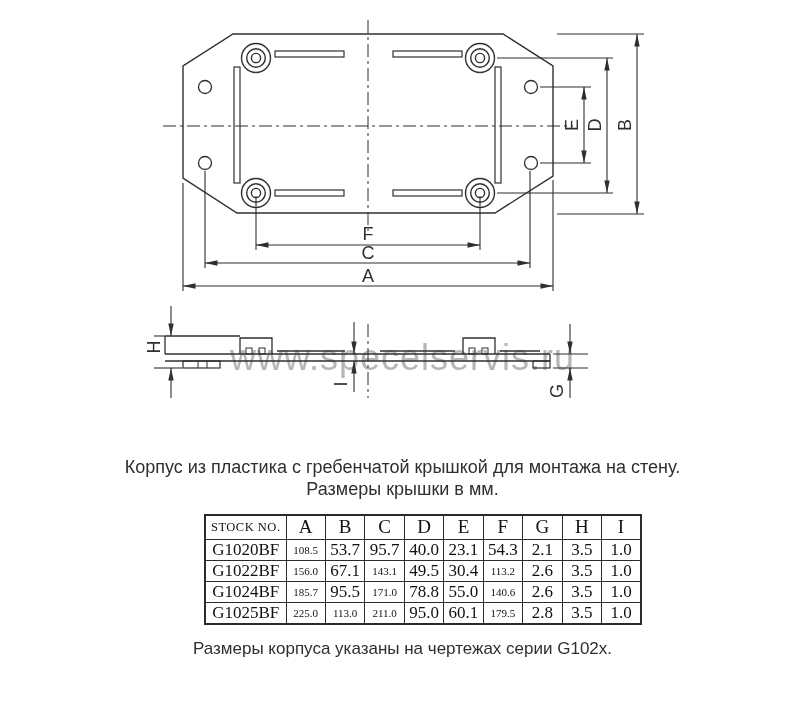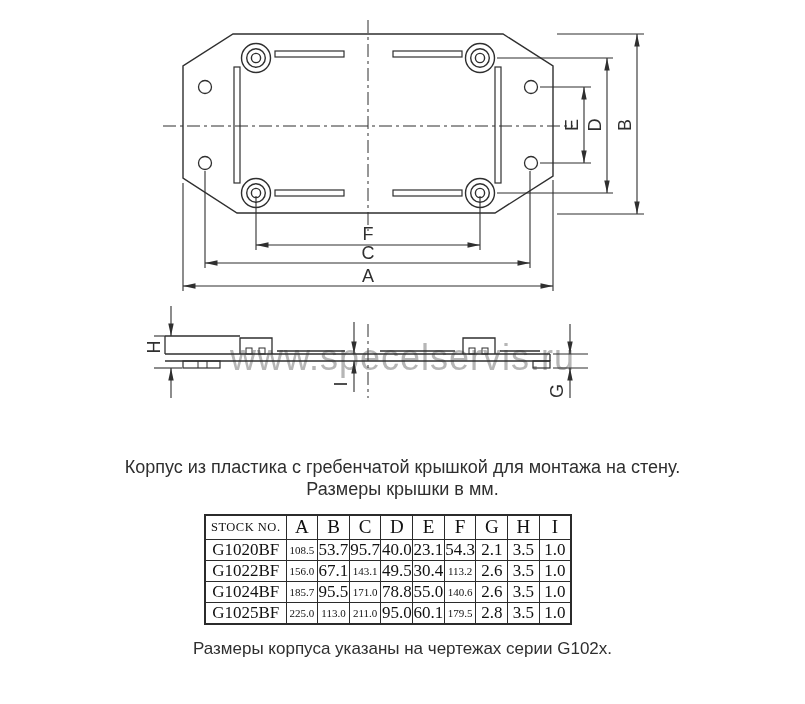--- a/index.html
+++ b/index.html
@@ -6,21 +6,21 @@
   .page{position:relative;width:805px;height:704px;background:#ffffff;overflow:hidden;
         font-family:"Liberation Sans",sans-serif;color:#2e2e2e;}
   .watermark{position:absolute;left:0;top:336px;width:805px;text-align:center;
              font-size:36px;line-height:44px;color:#b6b6b6;letter-spacing:1px;
              font-family:"Liberation Sans",sans-serif;user-select:none;}
   svg.drawing{position:absolute;left:0;top:0;}
   .captions{position:absolute;left:0;top:456px;width:805px;text-align:center;
             font-size:18px;line-height:22px;color:#2f2f2f;}
   .footer-caption{position:absolute;left:0;top:639px;width:805px;text-align:center;
                   font-size:17px;color:#2f2f2f;}
-  table.spec{position:absolute;left:204px;top:514px;width:368px;border-collapse:collapse;
+  table.spec{position:absolute;left:204px;top:514px;width:438px;border-collapse:collapse;
              table-layout:fixed;font-family:"Liberation Serif",serif;color:#111;
              border:2px solid #2b2b2b;}
   table.spec col.stock{width:81px;}
   table.spec th,table.spec td{border:1px solid #2b2b2b;padding:0;overflow:hidden;
              white-space:nowrap;text-align:center;vertical-align:middle;}
   table.spec tr{height:21px;}
   table.spec tr.hdr{height:24px;}
   th.stockhdr{font-size:12.5px;font-weight:normal;text-align:left;padding-left:4px;letter-spacing:.5px;}
   th.colhdr{font-size:19px;font-weight:normal;}
   td.stock{font-size:17px;text-align:left;padding-left:3px;}

